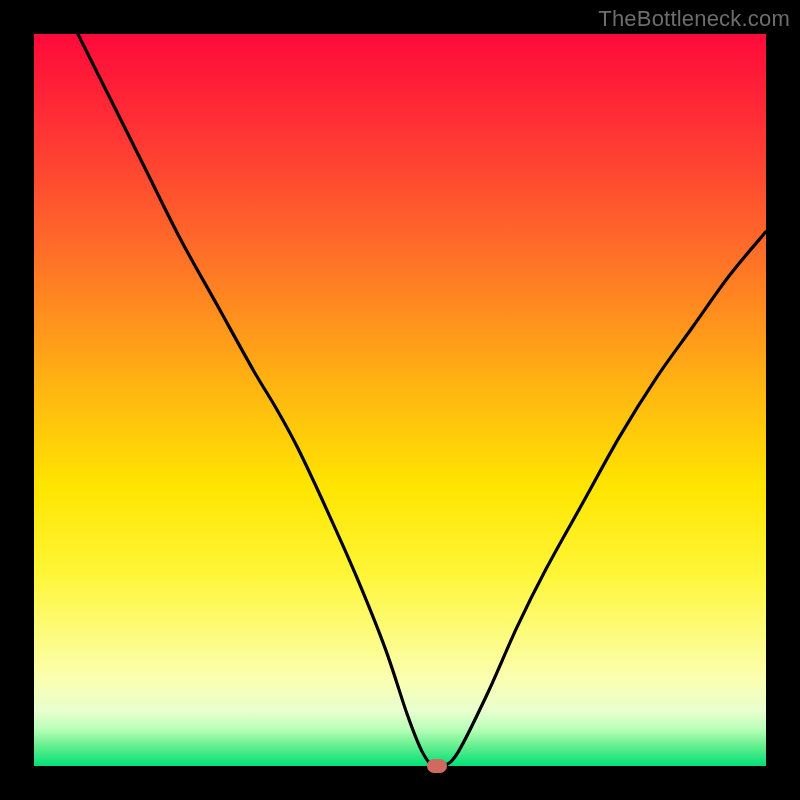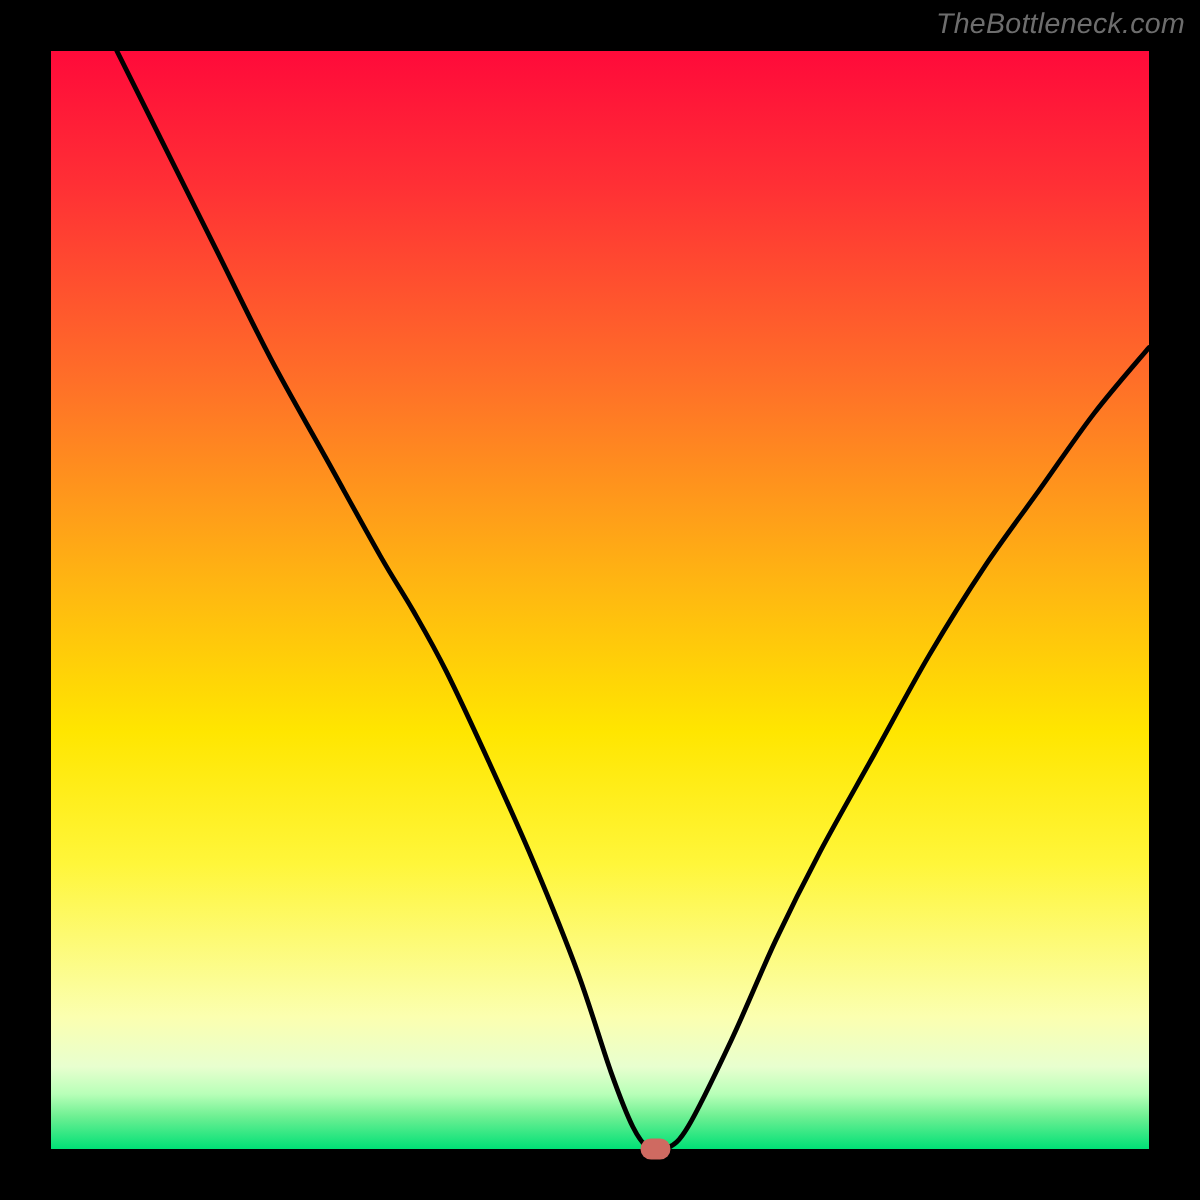--- a/index.html
+++ b/index.html
@@ -37,25 +37,24 @@
       #b8ffb8 95%,
       #6ff093 97%,
       #00e076 100%
     );
   }
   .watermark {
     position: absolute;
     top: 6px;
     right: 10px;
     color: #6d6d6d;
-    font-size: 19px;
+    font-size: 22px;
     font-weight: 500;
     letter-spacing: 0.2px;
     user-select: none;
-    font-style: italic;
   }
   svg.curve {
     position: absolute;
     left: 0;
     top: 0;
     width: 732px;
     height: 732px;
   }
   .minpoint {
     position: absolute;

